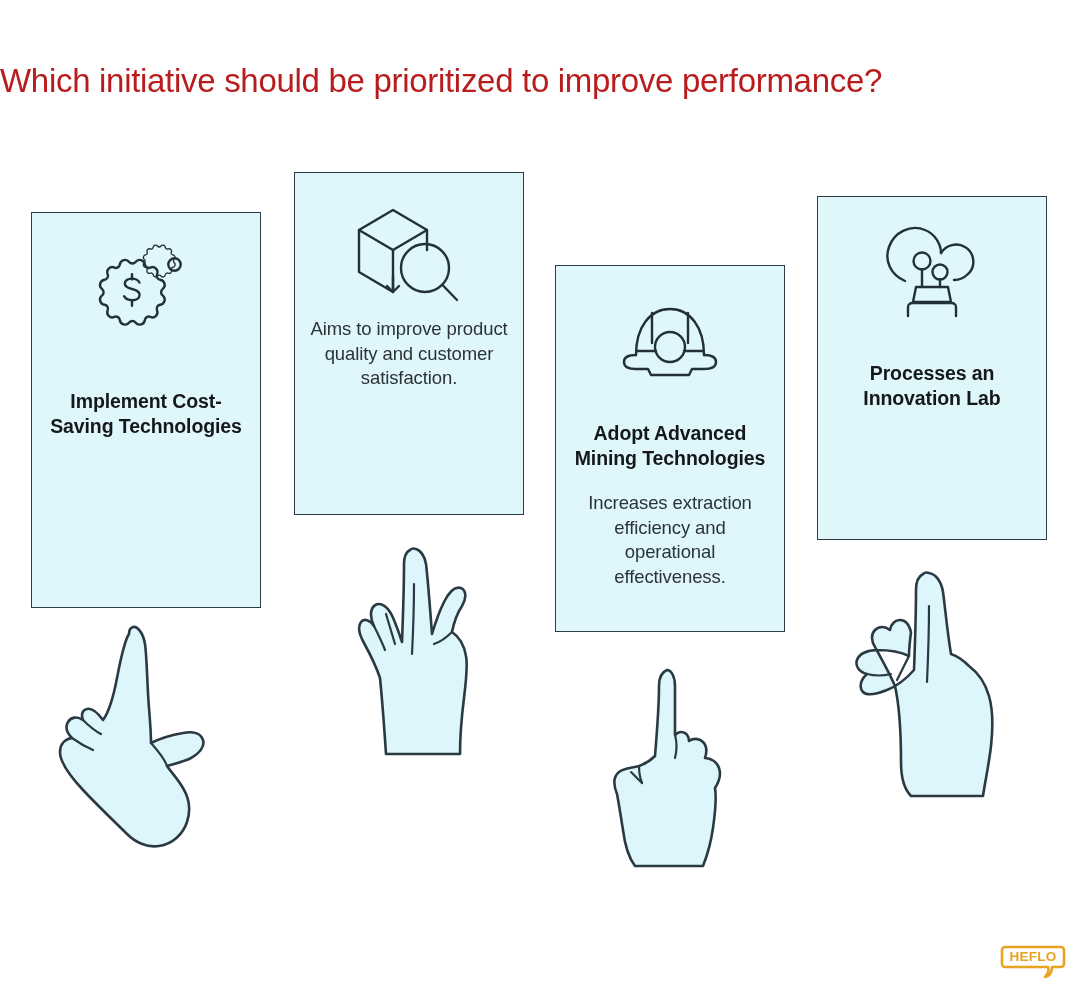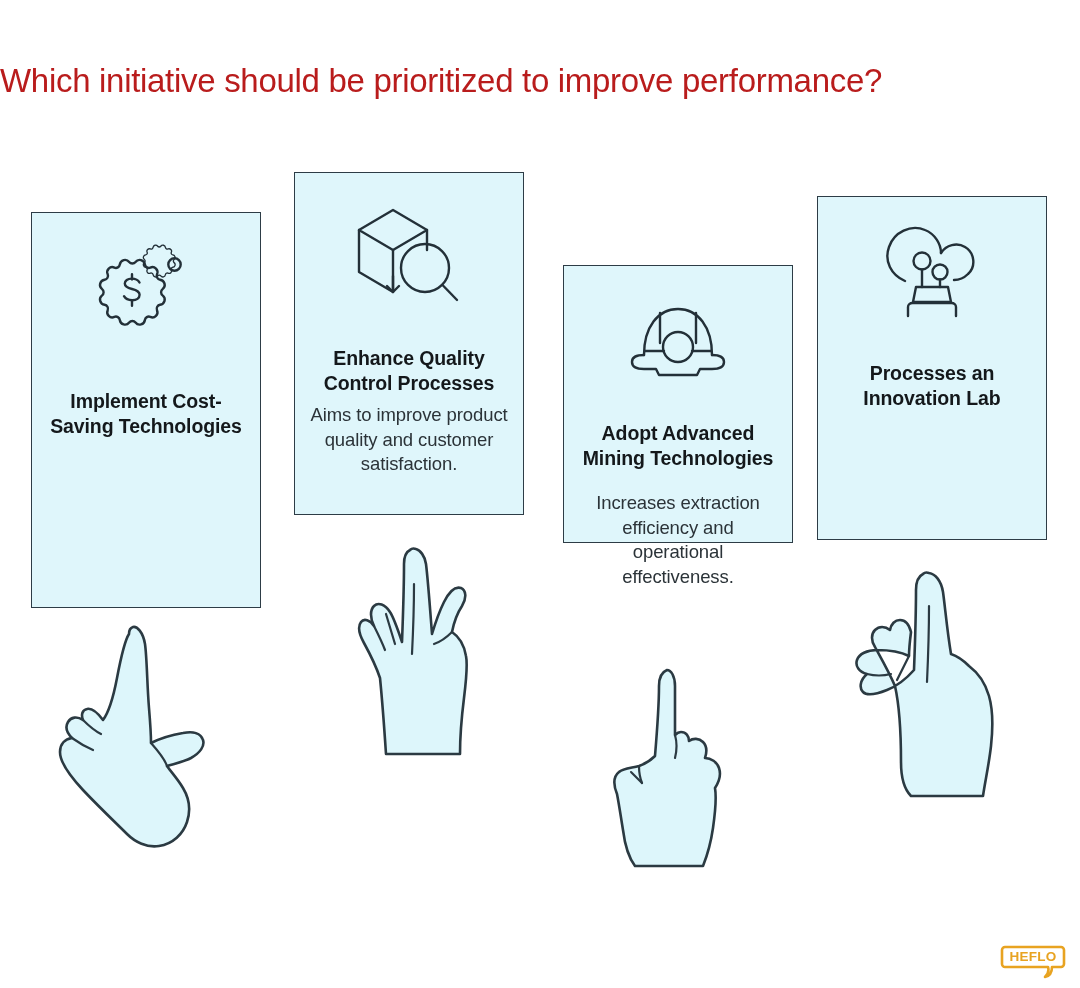--- a/index.html
+++ b/index.html
@@ -68,21 +68,21 @@
   #card-0 { left: 31px;  top: 212px; width: 230px; height: 396px; }
   #card-0 .card-icon  { margin-top: 28px; }
   #card-0 .card-title { margin-top: 56px; }
   #card-0 .card-body  { margin-top: 21px; }
 
   #card-1 { left: 294px; top: 172px; width: 230px; height: 343px; }
   #card-1 .card-icon  { margin-top: 33px; }
   #card-1 .card-title { margin-top: 36px; }
   #card-1 .card-body  { margin-top: 7px; }
 
-  #card-2 { left: 555px; top: 265px; width: 230px; height: 278px; margin-left: 8px; }
+  #card-2 { left: 555px; top: 265px; width: 230px; height: 367px; }
   #card-2 .card-icon  { margin-top: 33px; }
   #card-2 .card-title { margin-top: 42px; }
   #card-2 .card-body  { margin-top: 20px; }
 
   #card-3 { left: 817px; top: 196px; width: 230px; height: 344px; }
   #card-3 .card-icon  { margin-top: 22px; }
   #card-3 .card-title { margin-top: 42px; }
   #card-3 .card-body  { margin-top: 18px; }
 
   
@@ -146,21 +146,20 @@
         <path d="M10 24 L10 66 L44 86 L44 44"></path>
         <path d="M78 24 L78 44"></path>
         <path d="M44 70 L44 86 L50 80"></path>
         <path d="M44 86 L38 80"></path>
 
         <circle cx="76" cy="62" r="24"></circle>
         <path d="M93.5 79 L108 94"></path>
       </g>
     </svg>
   </div>
-  <div class="card-title">Enhance Quality Control Processes</div>
   <div class="card-body">Aims to improve product quality and customer satisfaction.</div>
 </div>
 
 <div class="card" id="card-2">
   <div class="card-icon">
     <svg width="104" height="80" viewBox="0 0 104 80" fill="none" xmlns="http://www.w3.org/2000/svg">
       <g stroke="#233038" stroke-width="2.4" fill="none" stroke-linejoin="round" stroke-linecap="round">
 
         <path d="M18 56 C18 28 32 10 52 10 C72 10 86 28 86 56"></path>
 

